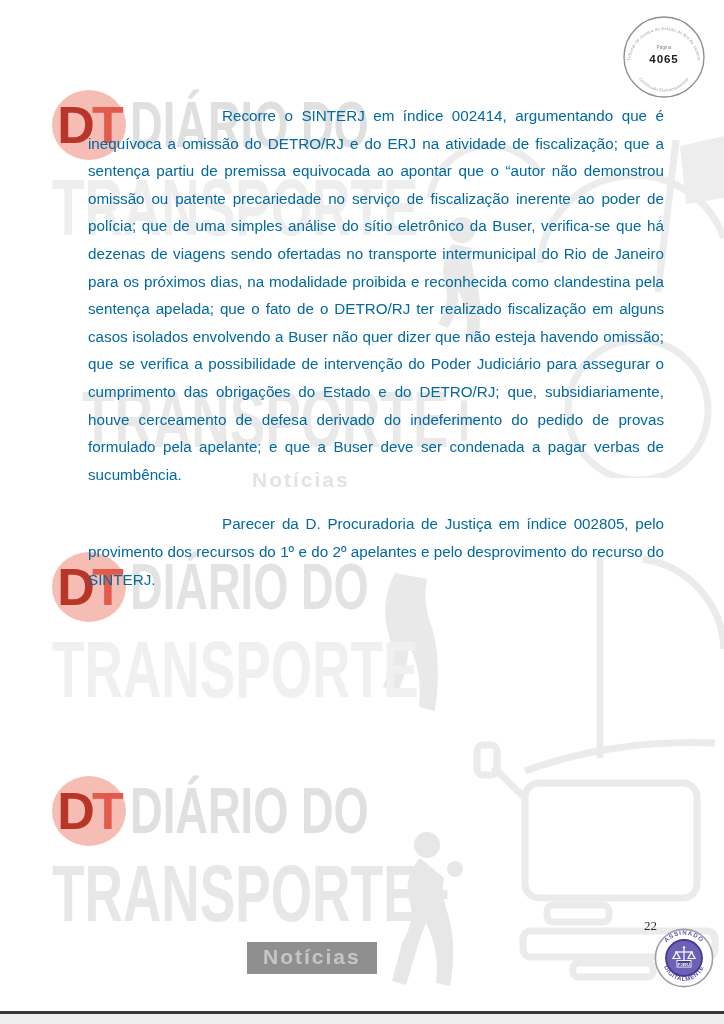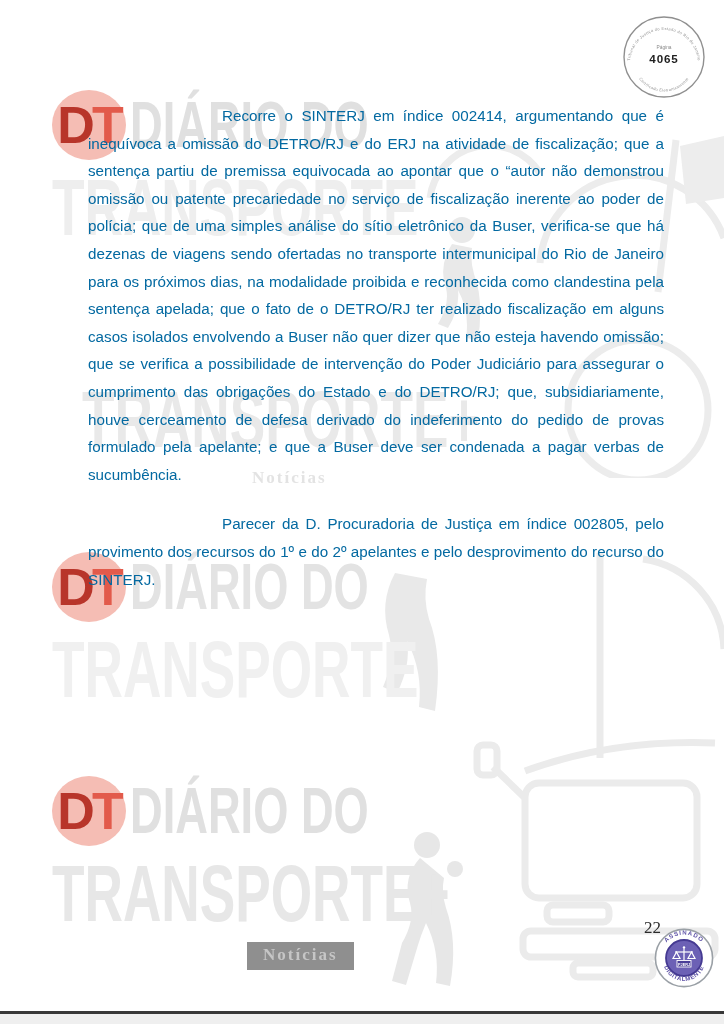--- a/index.html
+++ b/index.html
@@ -13,28 +13,28 @@
   .wm{position:absolute;z-index:0;pointer-events:none;white-space:nowrap;}
   .wm-rowA{display:flex;align-items:center;height:78px;}
   .dt-circle{width:74px;height:70px;border-radius:50%;background:#f5bdb4;display:flex;
              align-items:center;justify-content:center;margin-right:4px;flex:0 0 auto;}
   .dt-circle b{font-size:52px;font-weight:bold;letter-spacing:-3px;line-height:1;}
   .dt-d{color:#b8352a;}
   .dt-t{color:#e25a4b;}
   .wm-big{font-weight:bold;line-height:1;transform-origin:left center;}
   .wm-l1{font-size:58px;transform:scale(0.78,1.12);}
   .wm-l2{font-size:76px;transform:scale(0.70,1.05);}
-  .wm-noticias{font-size:17px;font-weight:bold;letter-spacing:2px;font-family:Liberation Serif, serif;}
+  .wm-noticias{font-size:21px;font-weight:bold;letter-spacing:2px;}
   .wm-noticias.boxed{display:inline-block;background:#8f8f8f;color:#c6c6c6;
                      padding:3px 16px 5px 16px;}
   
   .stamp{position:absolute;left:621px;top:14px;width:86px;height:86px;z-index:3;}
   
   .pagenum{position:absolute;left:644px;top:918px;z-index:3;
-           font-family:"Liberation Serif",serif;font-size:17px;color:#2b2b2b;}
+           font-family:"Liberation Serif",serif;font-size:13px;color:#2b2b2b;}
   .seal{position:absolute;left:653px;top:927px;width:62px;height:62px;z-index:3;}
   .bottom-line{position:absolute;left:0;top:1011px;width:724px;height:3px;background:#383838;z-index:4;}
   .bottom-strip{position:absolute;left:0;top:1014px;width:724px;height:10px;background:#efefef;z-index:4;}
   
   .sketch{position:absolute;z-index:0;pointer-events:none;}
 </style>
 </head>
 <body>
 
 <div class="page">

